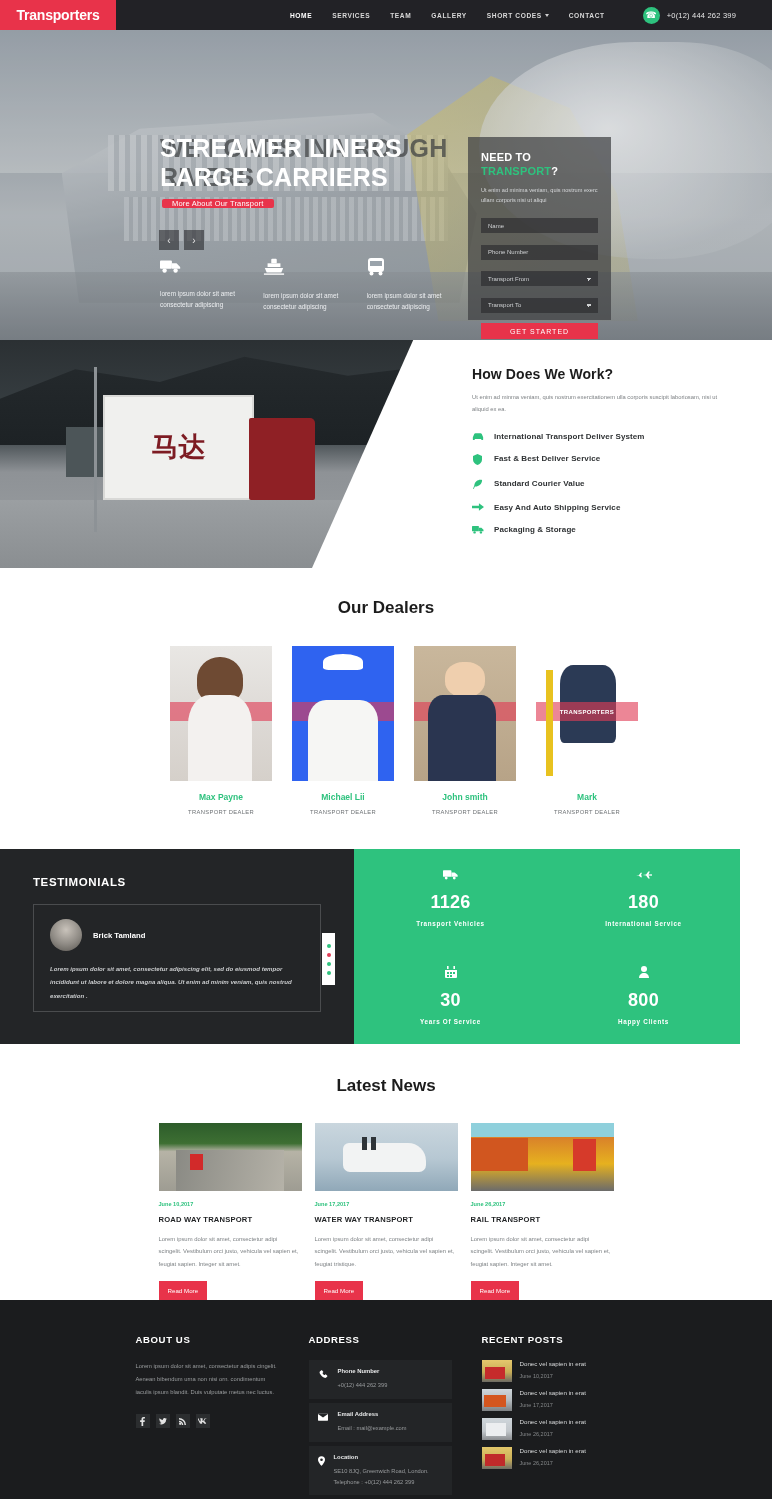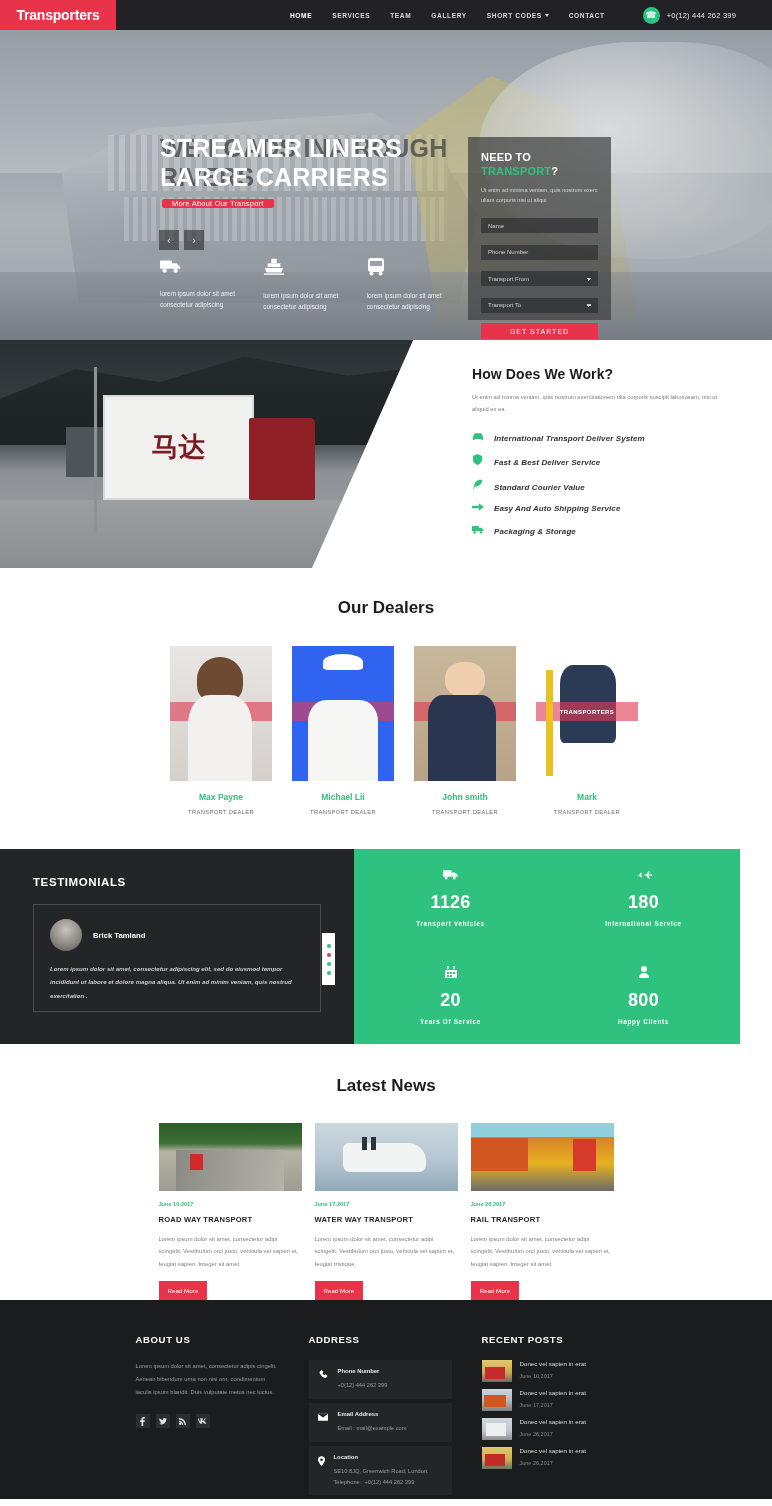--- a/index.html
+++ b/index.html
@@ -144,21 +144,21 @@
   .how-img .road { position:absolute; left:0; bottom:0; width:100%; height:30%;
      background:linear-gradient(180deg,#9b9fa2,#8a8e91);}
   .how-wedge {
     position:absolute; right:0; top:0; width: 460px; height:228px; background:#fff;
     clip-path: polygon(22% 0, 100% 0, 100% 100%, 0 100%);
   }
   .how-txt { position:absolute; left:472px; top:26px; width: 262px; }
   .how-txt h2 { font-size: 14px; font-weight:bold; color:#1c1c1c; letter-spacing:.1px;}
   .how-txt p { font-size: 5.8px; color:#7d8184; line-height:2.05; margin-top:10px; }
   .how-list { margin-top: 16px; }
-  .how-li { display:flex; align-items:flex-end; gap:11px; margin-bottom: 11.5px; font-style: italic;}
+  .how-li { display:flex; align-items:flex-start; gap:11px; margin-bottom: 11.5px;}
   .how-li .ic { color:#2ec27e; font-size: 10px; width:11px; text-align:center; line-height:1;}
   .how-li .lb { font-size: 8px; font-weight:bold; color:#2f3234; letter-spacing:.1px;}
 
   
   .dealers { background:#fff; padding-top: 30px; padding-bottom: 34px; }
   .sec-title { text-align:center; font-size: 17px; font-weight:bold; color:#1c1c1c;}
   .dealer-grid { display:flex; justify-content:center; gap: 20px; margin-top: 28px; padding-left: 36px;}
   .dealer { width: 102px; }
   .dealer-photo { width:102px; height: 135px; position:relative; overflow:hidden; }
   .dealer-bar {
@@ -478,21 +478,21 @@
               <rect x="0" y="1" width="12" height="11" rx="1"></rect>
               <rect x="0" y="1" width="12" height="3" fill="#2ec27e"></rect>
               <rect x="2" y="0" width="1.6" height="3"></rect>
               <rect x="8.4" y="0" width="1.6" height="3"></rect>
               <rect x="2" y="6" width="2" height="2" fill="#2ec27e"></rect>
               <rect x="5" y="6" width="2" height="2" fill="#2ec27e"></rect>
               <rect x="8" y="6" width="2" height="2" fill="#2ec27e"></rect>
               <rect x="2" y="9" width="2" height="2" fill="#2ec27e"></rect>
               <rect x="5" y="9" width="2" height="2" fill="#2ec27e"></rect>
             </svg></span>
-        <div class="num">20</div>
+        <div class="num">30</div>
         <div class="lb">Years Of Service</div>
       </div>
       <div class="stat">
         <span class="ic"><svg width="10" height="12" viewBox="0 0 10 12" fill="#fff">
               <circle cx="5" cy="3" r="3"></circle>
               <path d="M0 12c0-3 2.2-5 5-5s5 2 5 5z"></path>
             </svg></span>
         <div class="num">800</div>
         <div class="lb">Happy Clients</div>
       </div>

